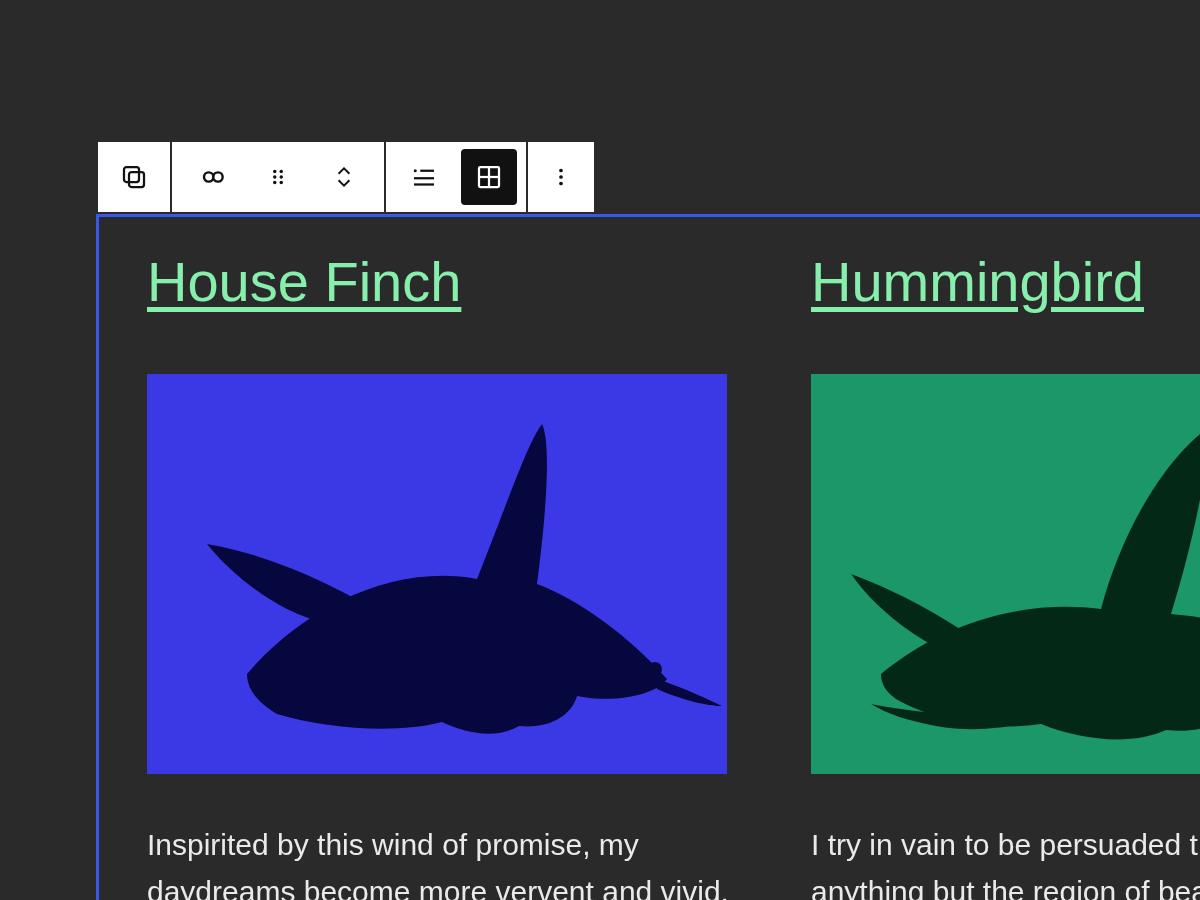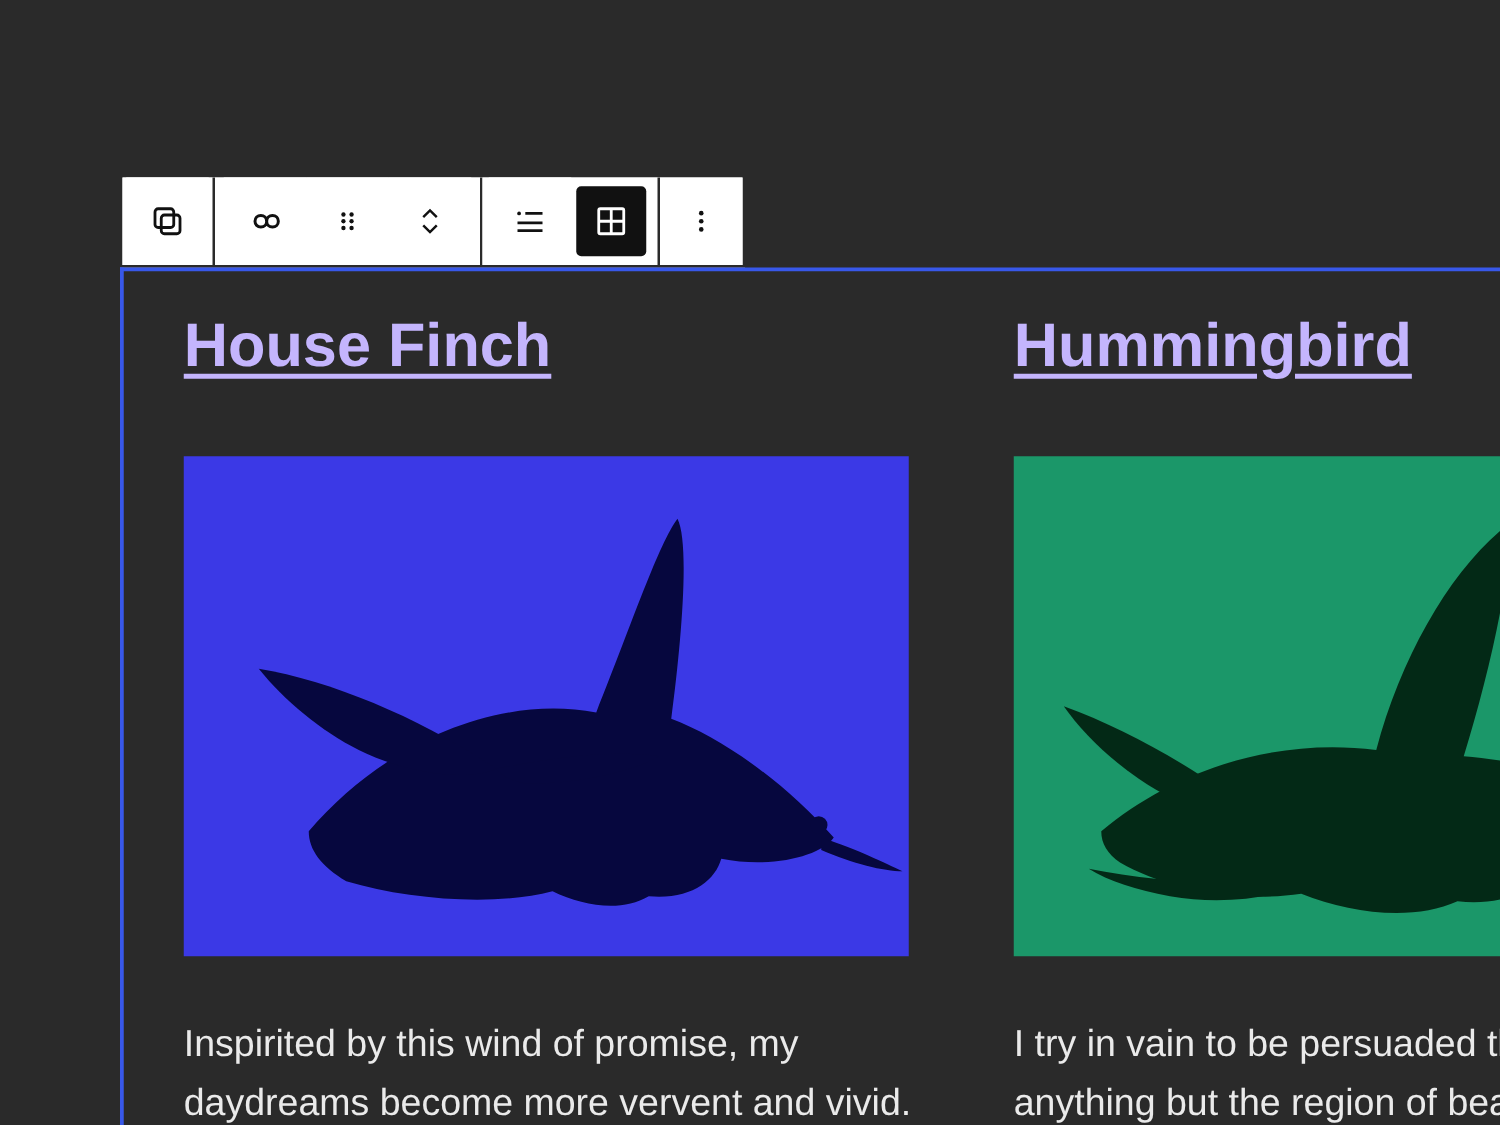--- a/index.html
+++ b/index.html
@@ -67,25 +67,25 @@
       overflow: hidden;
     }
 
     .grid {
       display: flex;
       gap: 64px;
     }
     .card { flex: 0 0 600px; }
 
     .card-title {
-      font-size: 49px;
-      font-weight: 700;
+      font-size: 56px;
+      font-weight: 400;
       text-decoration: underline;
       text-underline-offset: 6px;
-      color: #c4b5fd;
+      color: #86efac;
       margin-bottom: 60px;
       white-space: nowrap;
     }
 
     .card-image {
       width: 580px;
       height: 400px;
       position: relative;
       overflow: hidden;
       margin-bottom: 48px;

